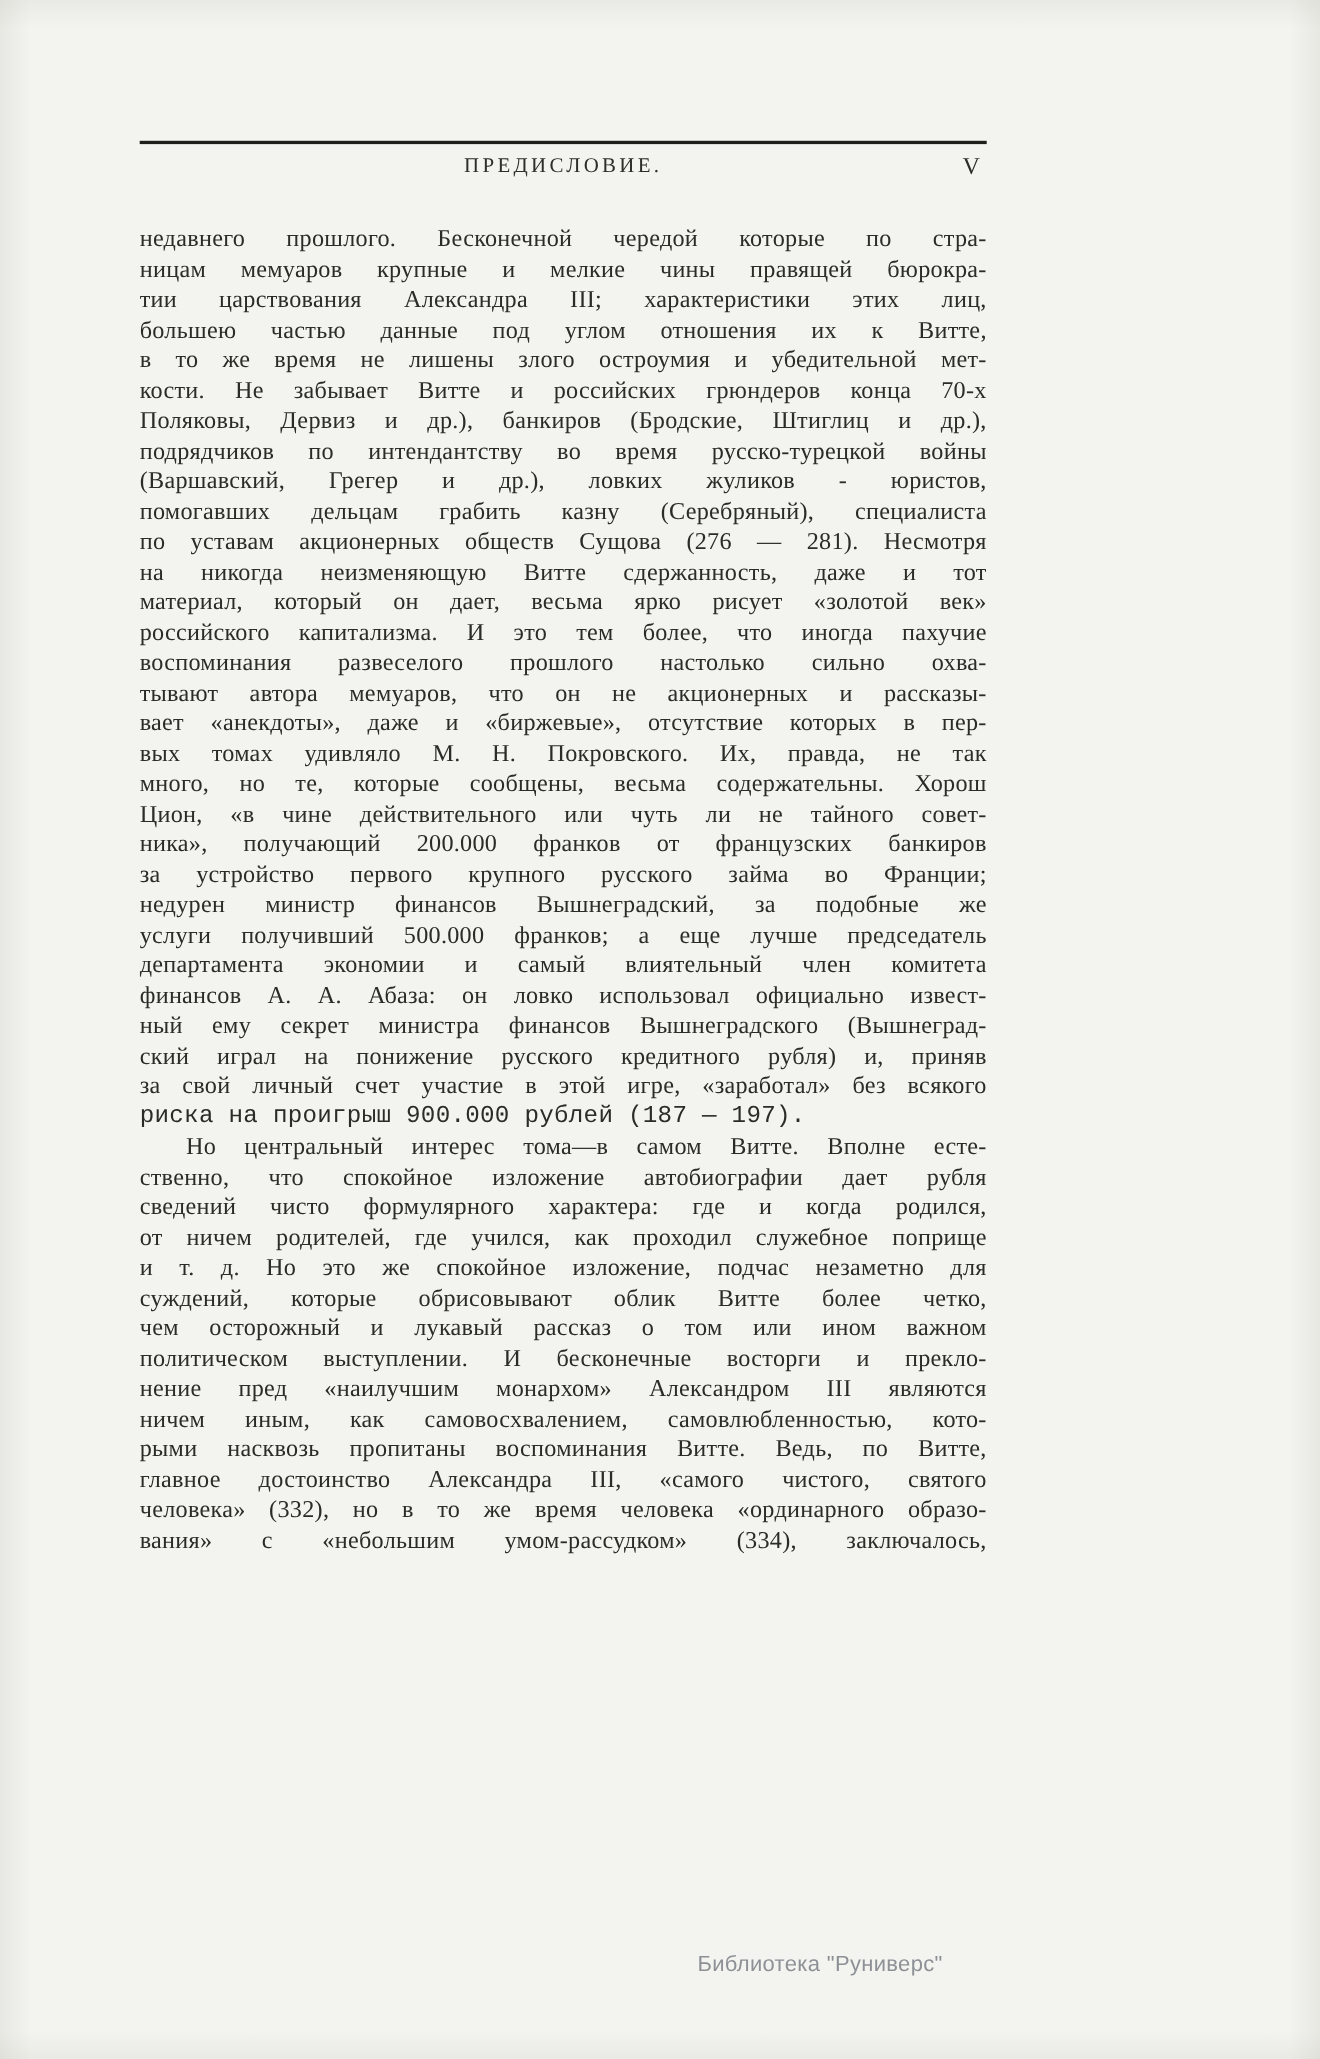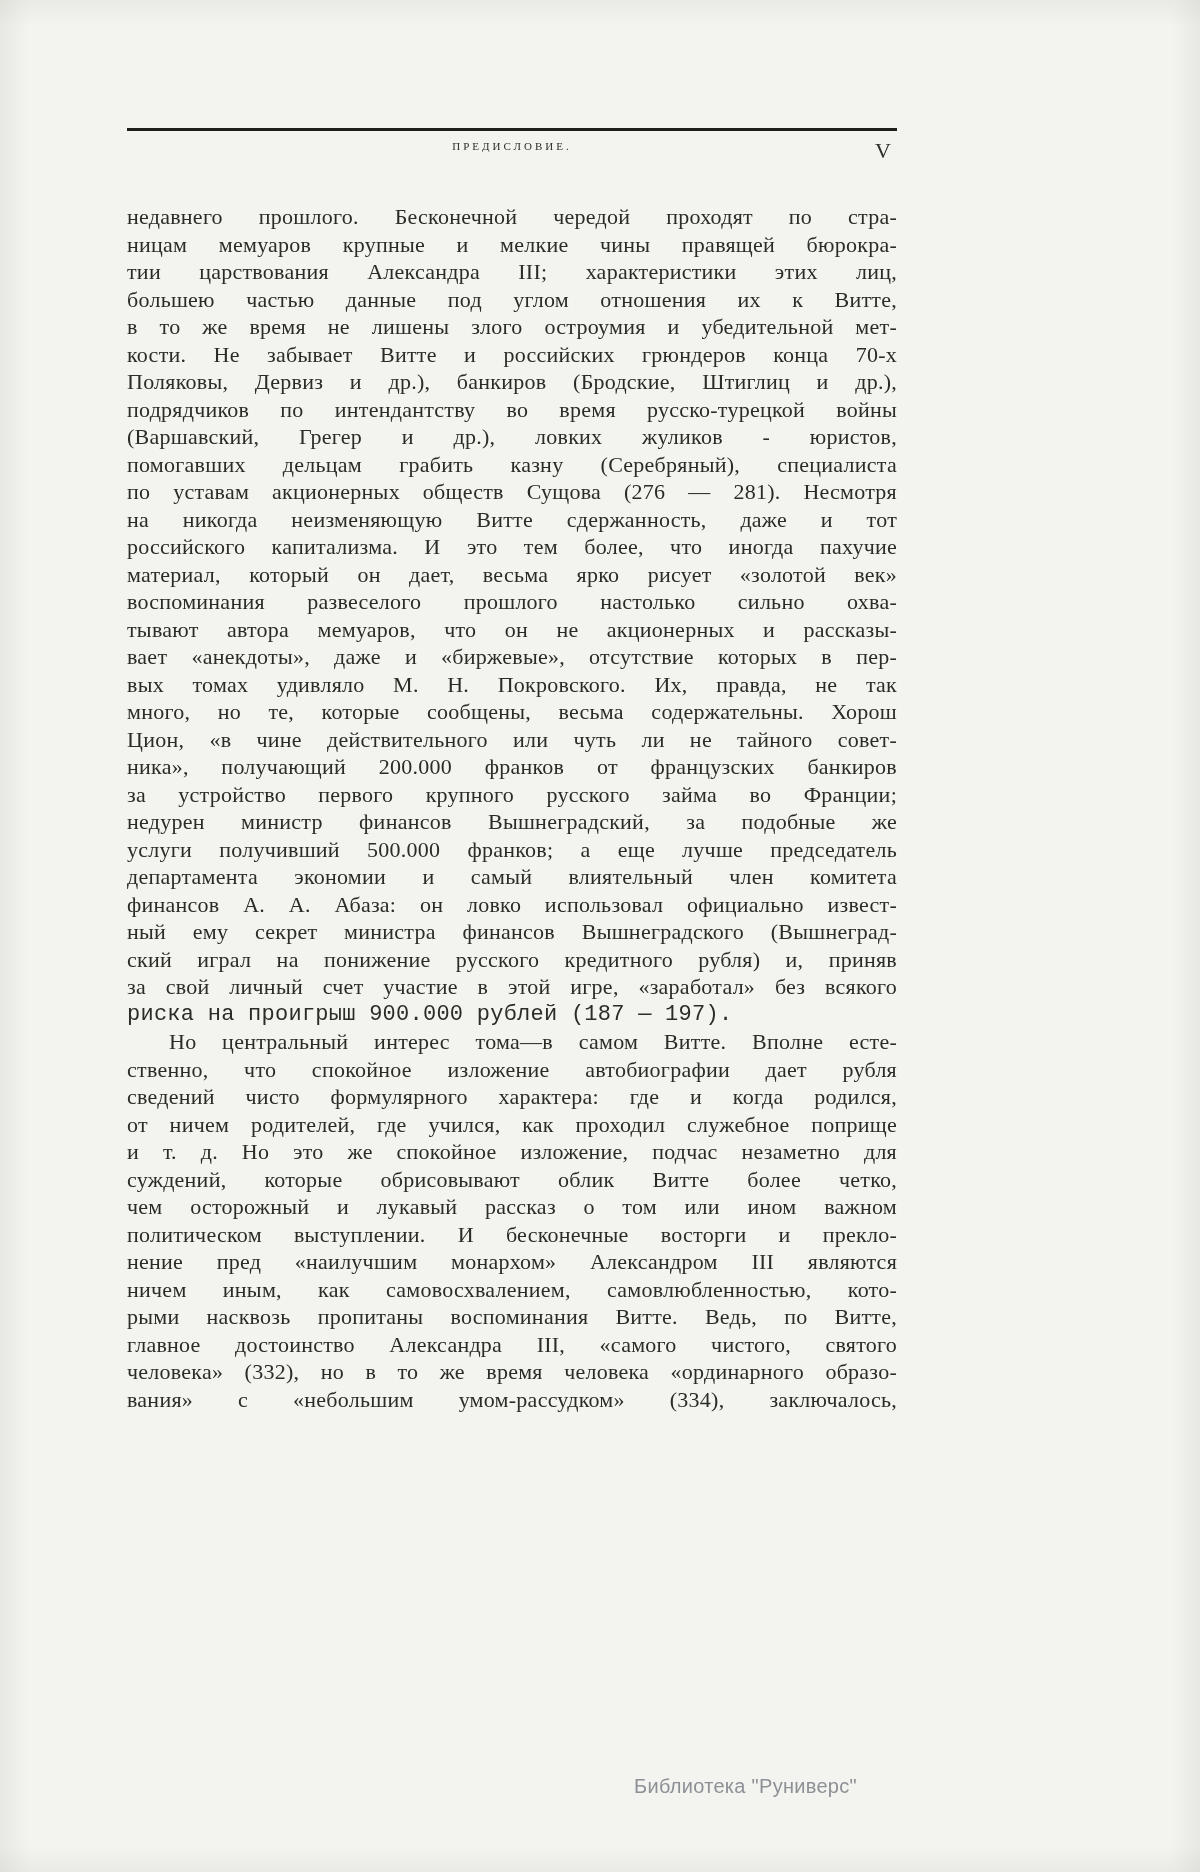--- a/index.html
+++ b/index.html
@@ -38,21 +38,21 @@
     background: #1e1e1a;
   }
   .header-row {
     position: relative;
     margin-top: 9px;
     height: 26px;
   }
   .header-title {
     display: block;
     text-align: center;
-    font-size: 11px;
+    font-size: 19px;
     letter-spacing: 3px;
     color: #2d2d29;
   }
   .page-number {
     position: absolute;
     right: 6px;
     top: -2px;
     font-size: 22px;
     color: #2d2d29;
   }
@@ -100,34 +100,34 @@
 <div class="page-vignette"></div>
 
 <div class="content">
   <div class="rule"></div>
   <div class="header-row">
     <span class="header-title">ПРЕДИСЛОВИЕ.</span>
     <span class="page-number">V</span>
   </div>
   <div class="body-text">
       <div class="paragraph">
-        <div class="line">недавнего прошлого.  Бесконечной  чередой  проходят  по стра-</div>
+        <div class="line">недавнего прошлого.  Бесконечной  чередой  которые  по стра-</div>
         <div class="line">ницам мемуаров  крупные  и  мелкие  чины  правящей  бюрокра-</div>
         <div class="line">тии царствования  Александра  III;  характеристики  этих лиц,</div>
         <div class="line">большею частью  данные  под  углом  отношения  их  к  Витте,</div>
         <div class="line">в то же время не лишены злого остроумия и убедительной мет-</div>
         <div class="line">кости.  Не  забывает  Витте  и российских грюндеров конца 70-х</div>
         <div class="line">Поляковы, Дервиз и др.), банкиров (Бродские, Штиглиц и др.),</div>
         <div class="line">подрядчиков по интендантству во время русско-турецкой войны</div>
         <div class="line">(Варшавский,  Грегер  и  др.),  ловких  жуликов - юристов,</div>
         <div class="line">помогавших дельцам грабить казну (Серебряный),  специалиста</div>
         <div class="line">по уставам акционерных обществ Сущова (276 — 281).  Несмотря</div>
         <div class="line">на  никогда  неизменяющую  Витте  сдержанность,  даже  и  тот</div>
+        <div class="line">материал,  который  он  дает,  весьма  ярко  рисует  «золотой век»</div>
         <div class="line">российского  капитализма.  И это тем более,  что иногда пахучие</div>
-        <div class="line">материал,  который  он  дает,  весьма  ярко  рисует  «золотой век»</div>
         <div class="line">воспоминания  развеселого  прошлого  настолько  сильно  охва-</div>
         <div class="line">тывают  автора  мемуаров,  что он не акционерных и рассказы-</div>
         <div class="line">вает «анекдоты», даже и «биржевые», отсутствие которых в пер-</div>
         <div class="line">вых  томах  удивляло  М.  Н.  Покровского.  Их,  правда,  не так</div>
         <div class="line">много, но те, которые сообщены, весьма содержательны.  Хорош</div>
         <div class="line">Цион, «в чине действительного или чуть ли не тайного совет-</div>
         <div class="line">ника»,  получающий  200.000  франков  от  французских  банкиров</div>
         <div class="line">за  устройство  первого  крупного  русского  займа  во  Франции;</div>
         <div class="line">недурен  министр  финансов  Вышнеградский,  за  подобные  же</div>
         <div class="line">услуги получивший 500.000 франков; а еще лучше председатель</div>

